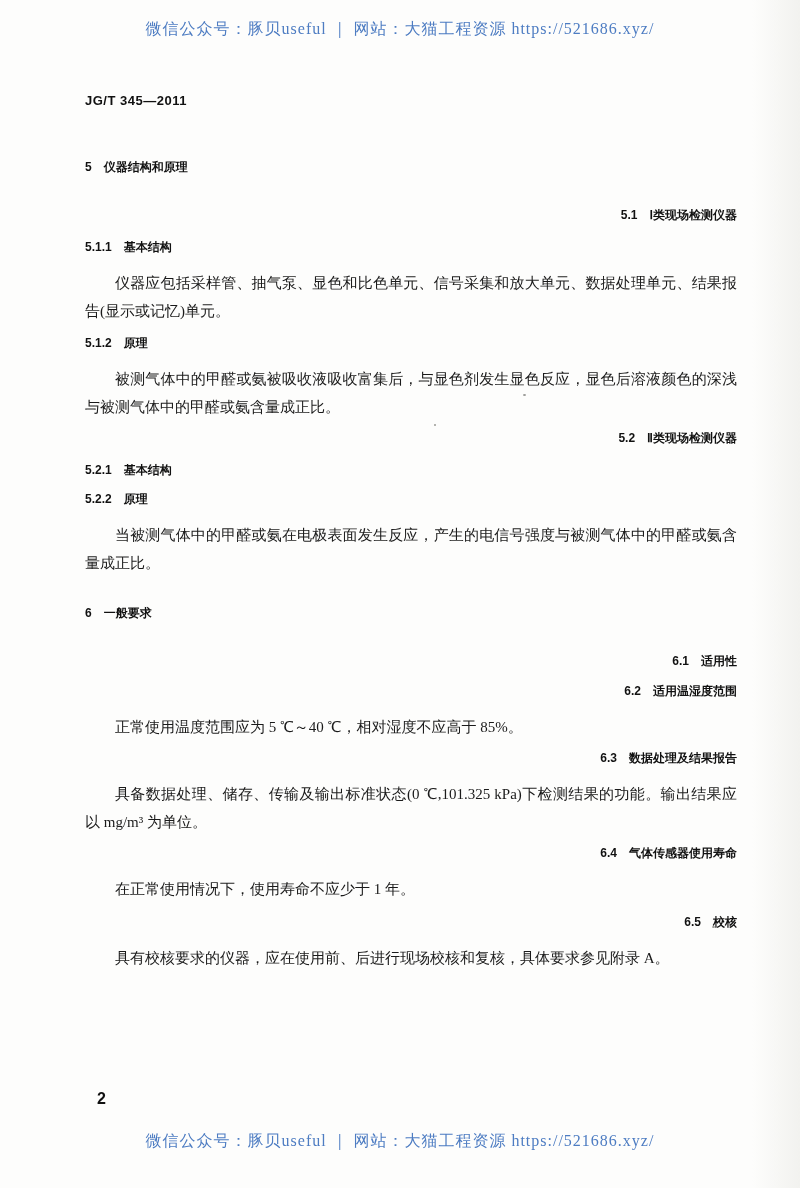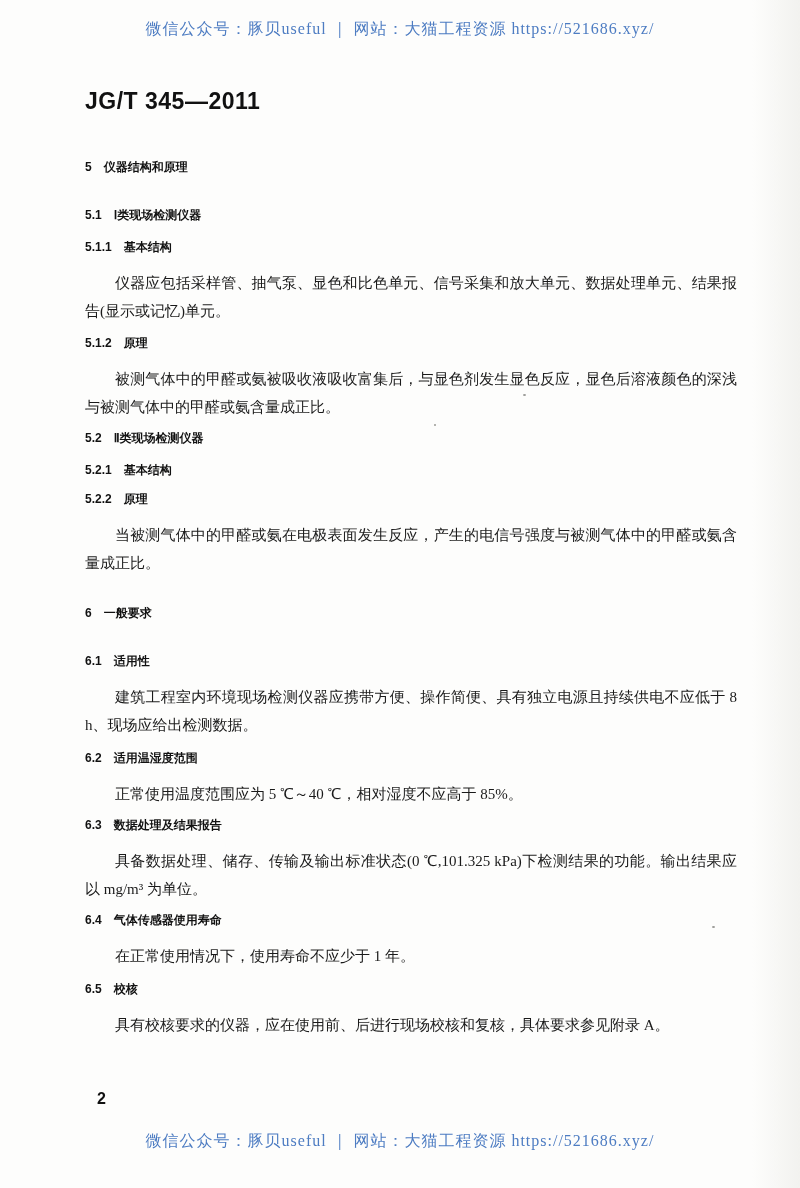--- a/index.html
+++ b/index.html
@@ -29,37 +29,37 @@
   .watermark.bottom { top: 1131px; }
   .content {
     position: absolute;
     left: 85px;
     top: 90px;
     width: 652px;
   }
   .doc-code {
     font-family: "Liberation Sans", sans-serif;
     font-weight: bold;
-    font-size: 23px;
+    font-size: 13px;
     letter-spacing: 0.5px;
     color: #111;
     height: 22px;
     line-height: 22px;
   }
   .h1, .h2, .h3 {
     font-family: "Liberation Sans", sans-serif;
     font-weight: bold;
     font-size: 12px;
     color: #111;
     height: 22px;
     line-height: 22px;
   }
   .h1 { margin-top: 44px; }
   .h1.chapter-6 { margin-top: 25px; }
-  .h2 { margin-top: 26px; }
+  .h2 { margin-top: 26px; text-align: right; }
   .h2.tight { margin-top: 8px; }
   .h2.tighter { margin-top: 6px; }
   .h2.after-h1 { }
   .h3 { margin-top: 10px; }
   .h3.after-p { margin-top: 7px; }
   .p {
     margin-top: 11px;
     font-size: 15px;
     line-height: 28px;
     text-indent: 2em;
@@ -98,21 +98,20 @@
     <div class="h3">5.1.1　基本结构</div>
     <div class="p">仪器应包括采样管、抽气泵、显色和比色单元、信号采集和放大单元、数据处理单元、结果报告(显示或记忆)单元。</div>
     <div class="h3 after-p">5.1.2　原理</div>
     <div class="p">被测气体中的甲醛或氨被吸收液吸收富集后，与显色剂发生显色反应，显色后溶液颜色的深浅与被测气体中的甲醛或氨含量成正比。</div>
     <div class="h2 tighter">5.2　Ⅱ类现场检测仪器</div>
     <div class="h3">5.2.1　基本结构</div>
     <div class="h3 after-p">5.2.2　原理</div>
     <div class="p">当被测气体中的甲醛或氨在电极表面发生反应，产生的电信号强度与被测气体中的甲醛或氨含量成正比。</div>
     <div class="h1 chapter-6">6　一般要求</div>
     <div class="h2 after-h1">6.1　适用性</div>
-    <div class="p">建筑工程室内环境现场检测仪器应携带方便、操作简便、具有独立电源且持续供电不应低于 8 h、现场应给出检测数据。</div>
     <div class="h2 tight">6.2　适用温湿度范围</div>
     <div class="p">正常使用温度范围应为 5 ℃～40 ℃，相对湿度不应高于 85%。</div>
     <div class="h2 tighter">6.3　数据处理及结果报告</div>
     <div class="p">具备数据处理、储存、传输及输出标准状态(0 ℃,101.325 kPa)下检测结果的功能。输出结果应以 mg/m³ 为单位。</div>
     <div class="h2 tighter">6.4　气体传感器使用寿命</div>
     <div class="p">在正常使用情况下，使用寿命不应少于 1 年。</div>
     <div class="h2 tight">6.5　校核</div>
     <div class="p">具有校核要求的仪器，应在使用前、后进行现场校核和复核，具体要求参见附录 A。</div>
 
   </div>

